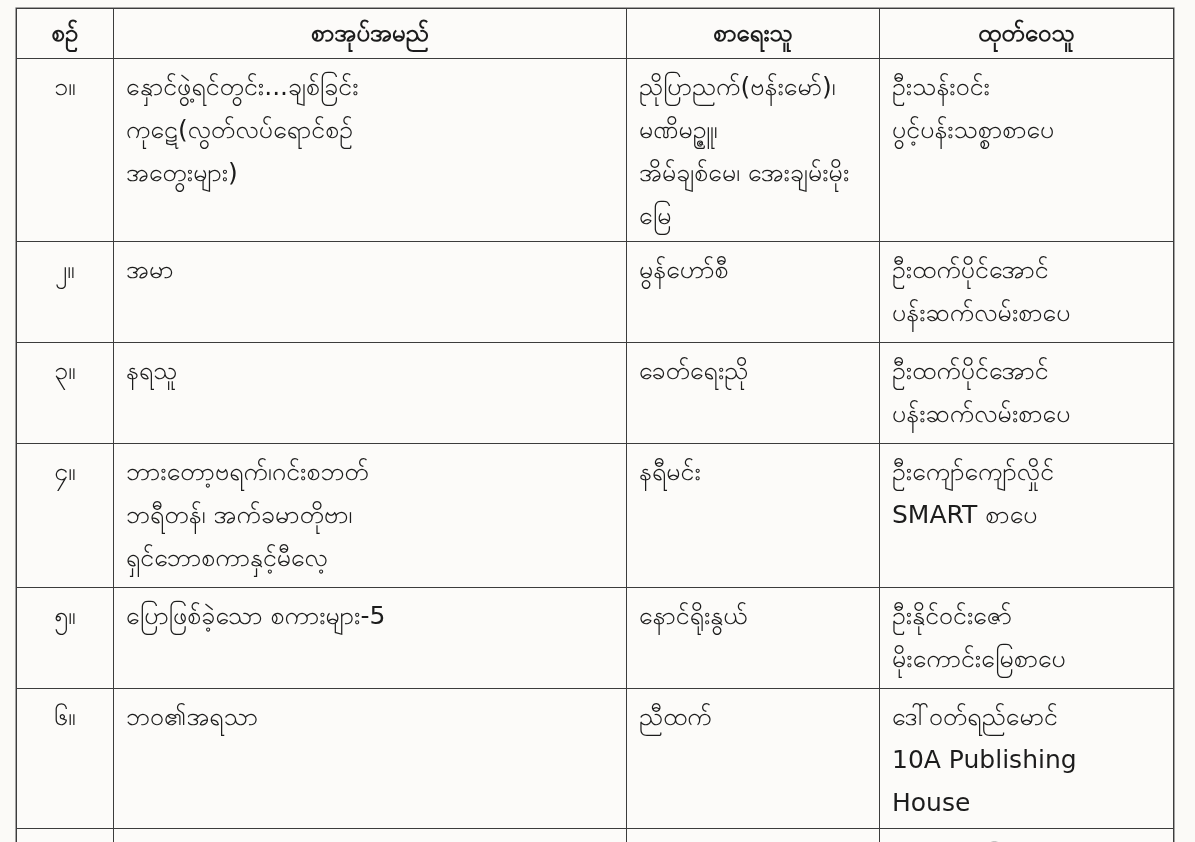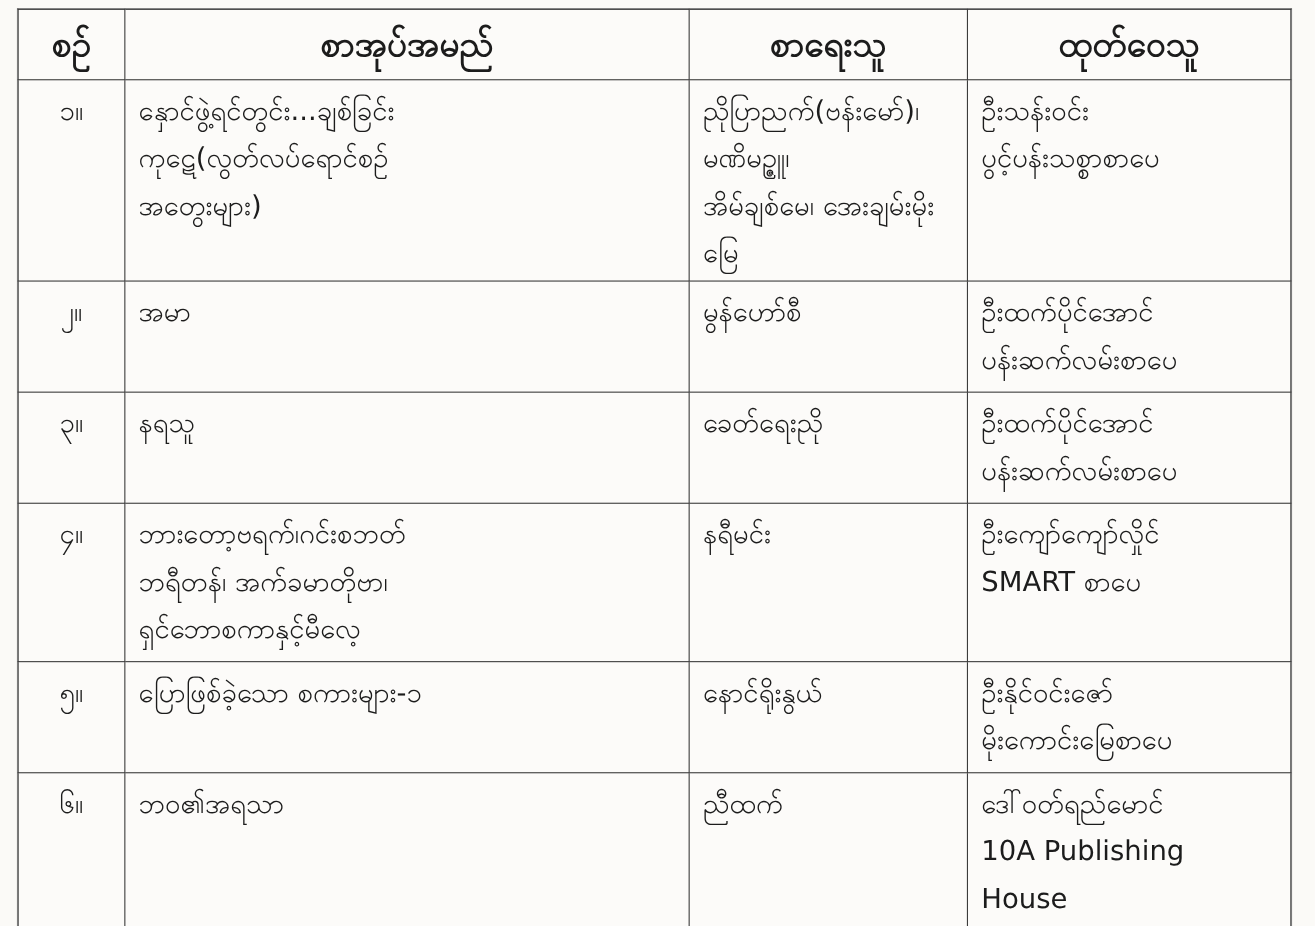--- a/index.html
+++ b/index.html
@@ -32,21 +32,21 @@
     padding: 6px 12px 4px 12px;
     white-space: pre-line;
     font-size: 25px;
     line-height: 1.72;
     overflow: hidden;
   }
   table.doc-table th {
     text-align: center;
     vertical-align: middle;
     font-weight: bold;
-    font-size: 32px;
+    font-size: 24px;
     padding: 4px 22px;
   }
   td.col-no {
     text-align: center;
     padding-left: 4px;
     padding-right: 4px;
   }
   
   table.doc-table {
     box-shadow: 0 0 0 0.6px #6a6a6a;
@@ -108,21 +108,21 @@
         <td class="col-no">၄။</td>
         <td>ဘားတော့ဗရက်၊ဂင်းစဘတ်
 ဘရီတန်၊ အက်ခမာတိုဗာ၊
 ရှင်ဘောစကာနှင့်မီလေ့</td>
         <td>နရီမင်း</td>
         <td>ဦးကျော်ကျော်လှိုင်
 SMART စာပေ</td>
       </tr>
       <tr class="h-r5">
         <td class="col-no">၅။</td>
-        <td>ပြောဖြစ်ခဲ့သော စကားများ-၁</td>
+        <td>ပြောဖြစ်ခဲ့သော စကားများ-5</td>
         <td>နောင်ရိုးနွယ်</td>
         <td>ဦးနိုင်ဝင်းဇော်
 မိုးကောင်းမြေစာပေ</td>
       </tr>
       <tr class="h-r6">
         <td class="col-no">၆။</td>
         <td>ဘဝ၏အရသာ</td>
         <td>ညီထက်</td>
         <td>ဒေါ်ဝတ်ရည်မောင်
 10A Publishing House</td>

